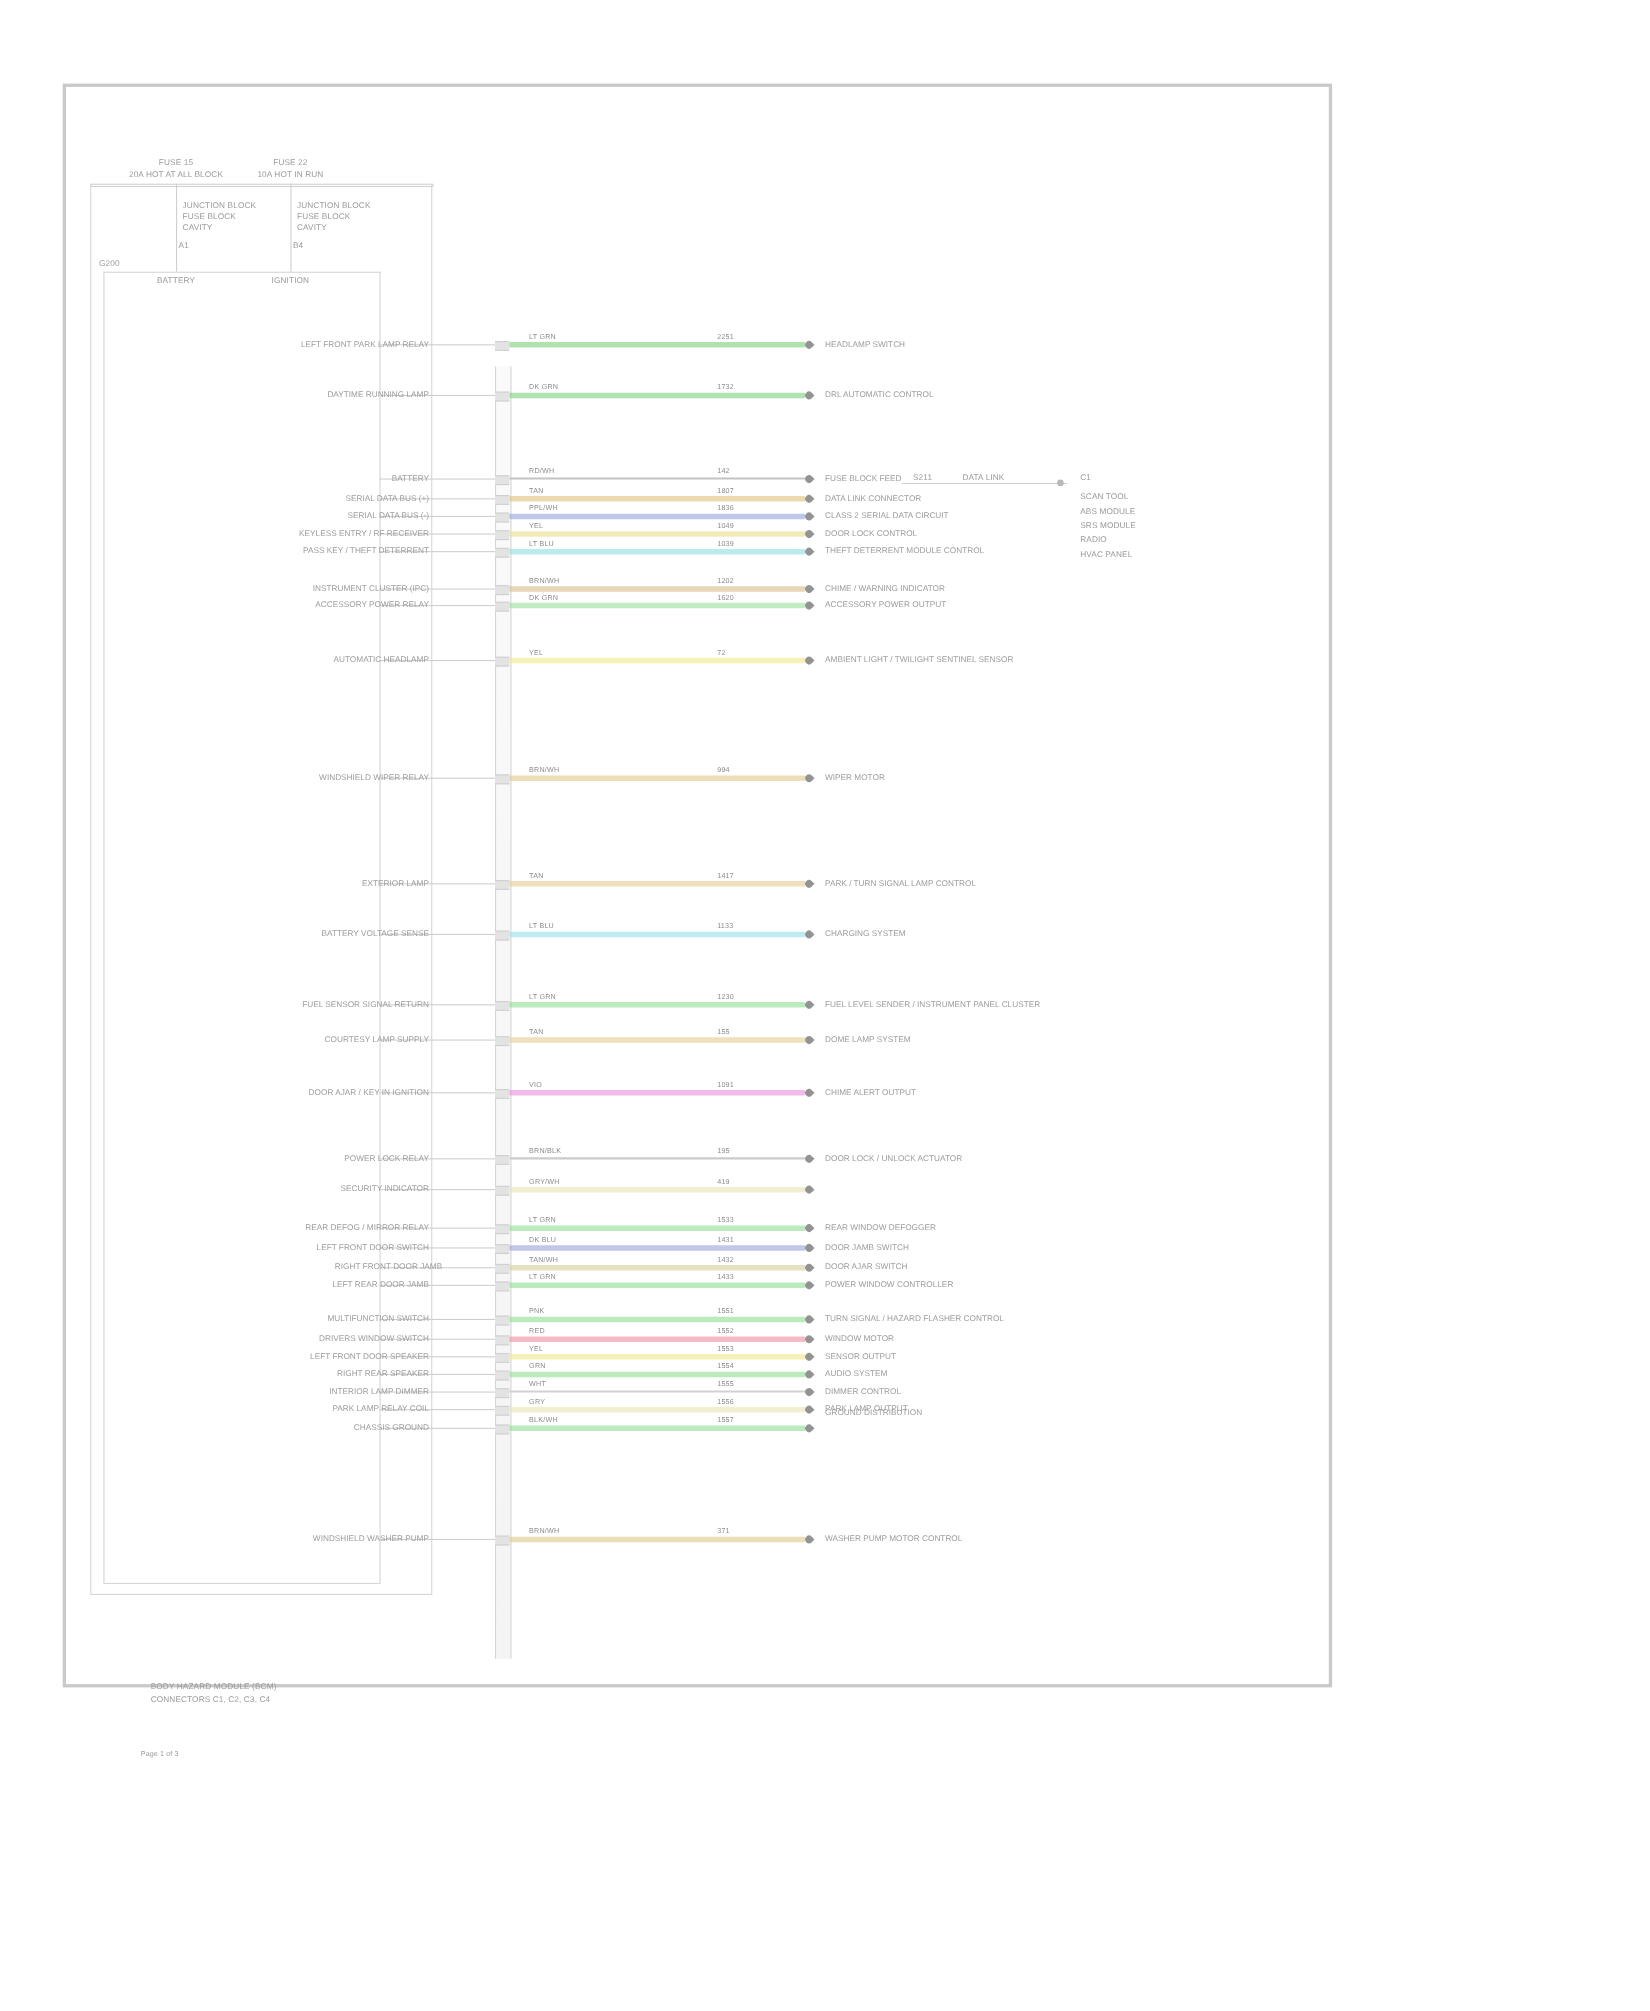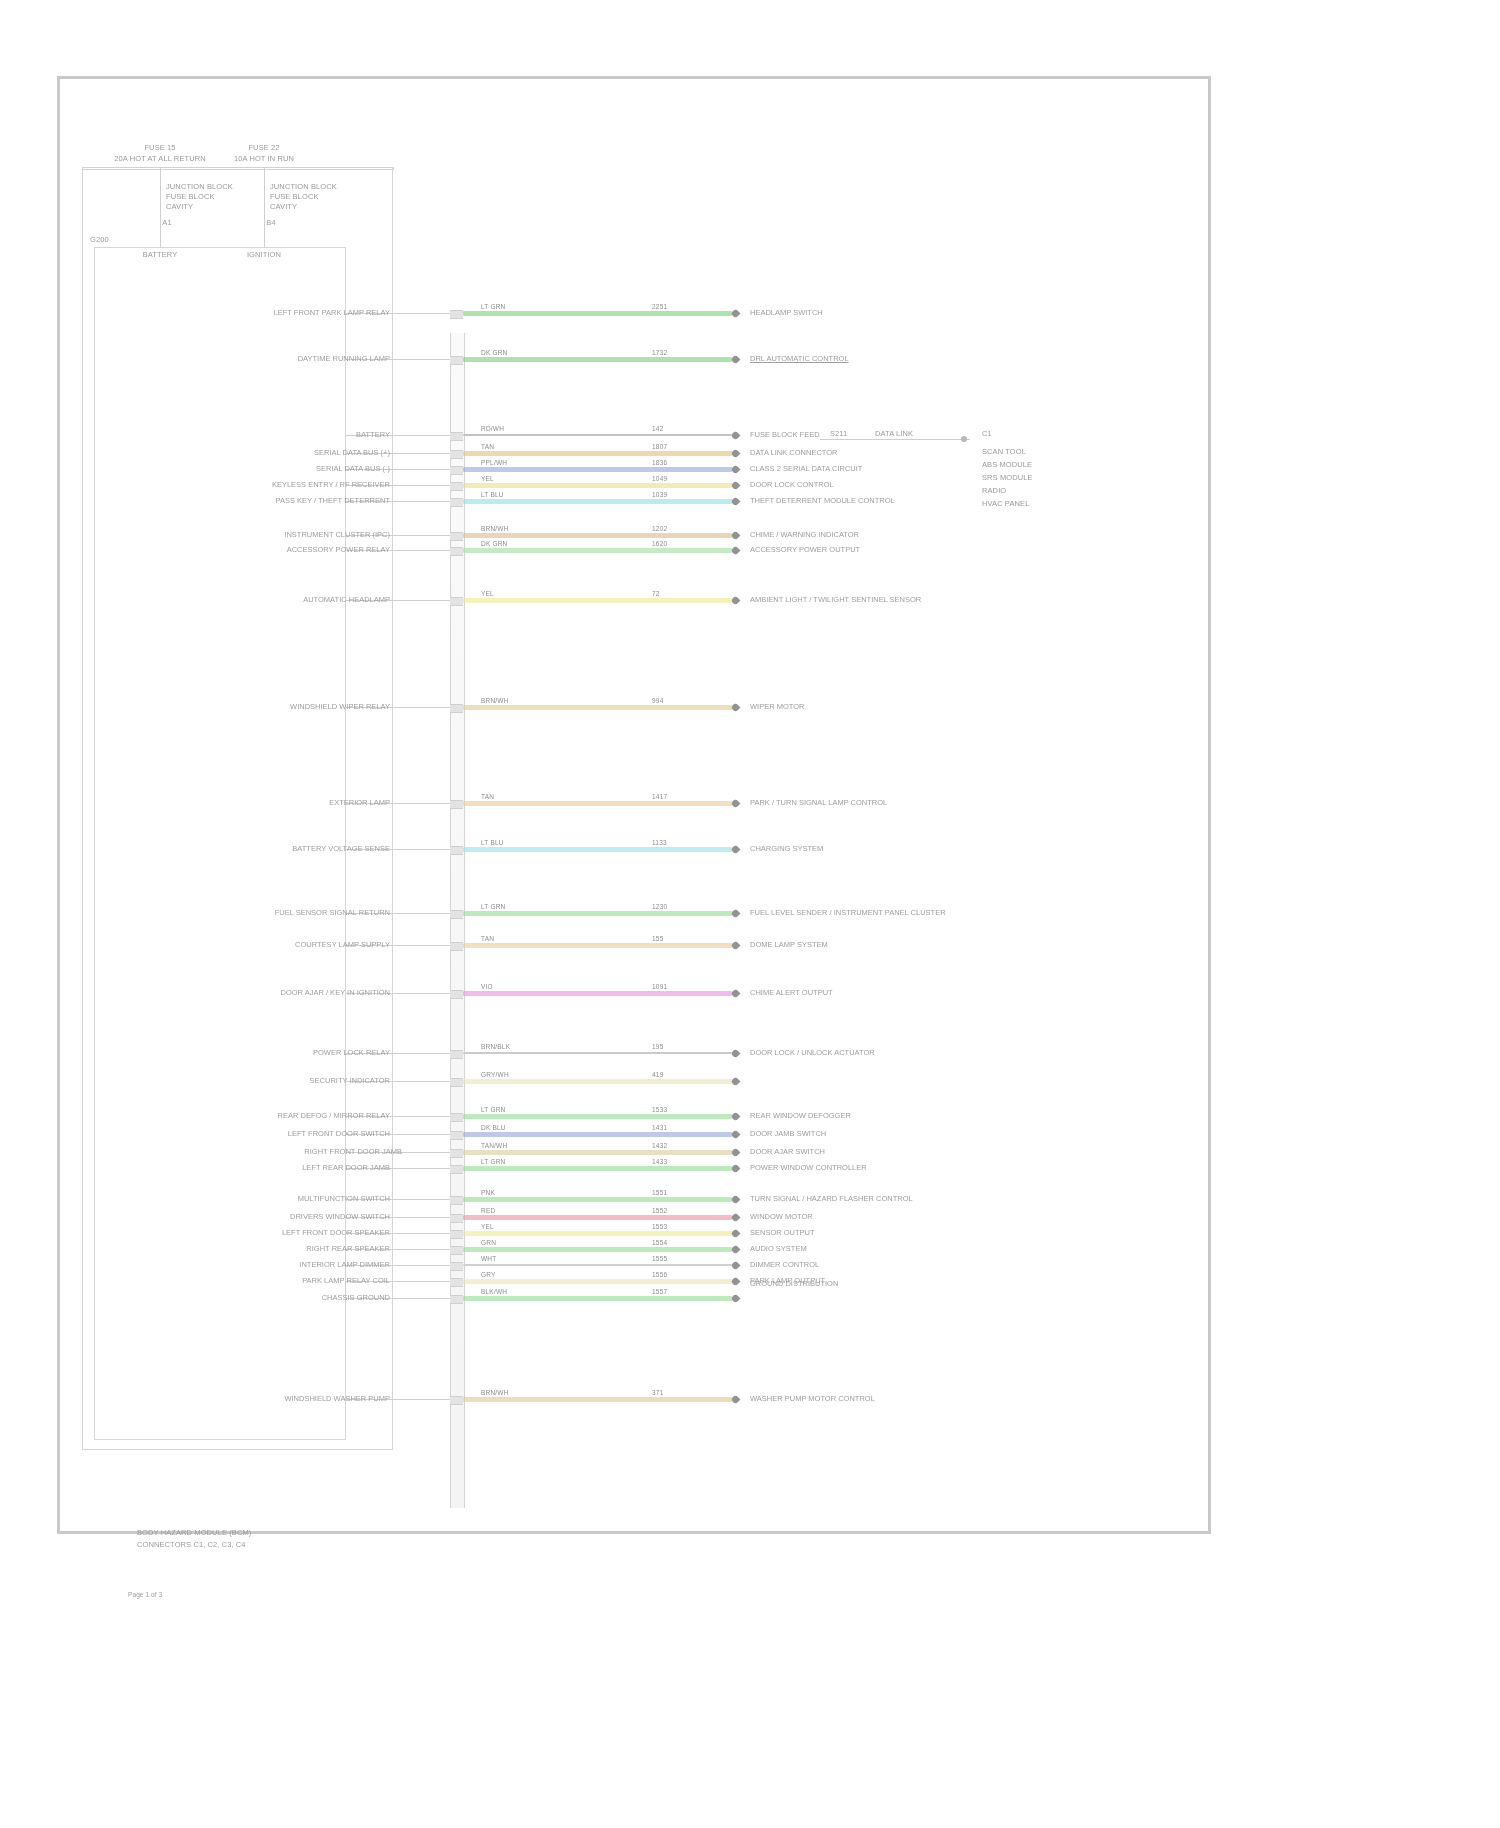--- a/index.html
+++ b/index.html
@@ -57,21 +57,21 @@
 </style>
 </head>
 <body>
 
 <div id="page-frame">
   <div id="page-frame-inner">
 
     <div class="fbox" style="left:22px;top:88px;width:310px;height:1px;"></div>
 
     <div class="txt c" style="left:100px;top:64px;">FUSE 15</div>
-    <div class="txt c" style="left:100px;top:75px;">20A HOT AT ALL RETURN</div>
+    <div class="txt c" style="left:100px;top:75px;">20A HOT AT ALL BLOCK</div>
     <div class="ln lnv" style="left:100px;top:88px;height:20px;"></div>
     <div class="txt" style="left:106px;top:103px;">JUNCTION BLOCK</div>
     <div class="txt" style="left:106px;top:113px;">FUSE BLOCK</div>
     <div class="txt" style="left:106px;top:123px;">CAVITY</div>
     <div class="txt c" style="left:107px;top:139px;">A1</div>
     <div class="ln lnv" style="left:100px;top:108px;height:60px;"></div>
     <div class="txt c" style="left:100px;top:171px;">BATTERY</div>
 
     <div class="txt c" style="left:204px;top:64px;">FUSE 22</div>
     <div class="txt c" style="left:204px;top:75px;">10A HOT IN RUN</div>
@@ -116,21 +116,21 @@
         <div class="term" style="left: 672px; top: 231px;"></div>
         <div class="dev" style="top: 229px; left: 330px; transform: translateX(-100%);">LEFT FRONT PARK LAMP RELAY</div>
         <div class="dev" style="top: 229px; left: 690px;">HEADLAMP SWITCH</div>
         <div class="pin" style="top: 277px;"></div>
         <div class="ln lnh" style="left: 285px; top: 280px; width: 105px;"></div>
         <div class="wire" style="left: 403px; top: 278px; width: 269px; background: rgb(127, 208, 127);"></div>
         <div class="wcode" style="left: 421px; top: 270px;">DK GRN</div>
         <div class="wcode" style="left: 592px; top: 270px;">1732</div>
         <div class="term" style="left: 672px; top: 277px;"></div>
         <div class="dev" style="top: 275px; left: 330px; transform: translateX(-100%);">DAYTIME RUNNING LAMP</div>
-        <div class="dev" style="top: 275px; left: 690px; text-decoration: underline;">DRL AUTOMATIC CONTROL</div>
+        <div class="dev" style="top: 275px; left: 690px;">DRL AUTOMATIC CONTROL</div>
         <div class="pin" style="top: 353px;"></div>
         <div class="ln lnh" style="left: 285px; top: 356px; width: 105px;"></div>
         <div class="wire" style="left: 403px; top: 355px; width: 269px; background: rgb(192, 192, 192); height: 2px; opacity: 0.95;"></div>
         <div class="wcode" style="left: 421px; top: 346px;">RD/WH</div>
         <div class="wcode" style="left: 592px; top: 346px;">142</div>
         <div class="term" style="left: 672px; top: 353px;"></div>
         <div class="dev" style="top: 351px; left: 330px; transform: translateX(-100%);">BATTERY</div>
         <div class="dev" style="top: 351px; left: 690px;">FUSE BLOCK FEED</div>
         <div class="pin" style="top: 371px;"></div>
         <div class="ln lnh" style="left: 285px; top: 374px; width: 105px;"></div>

